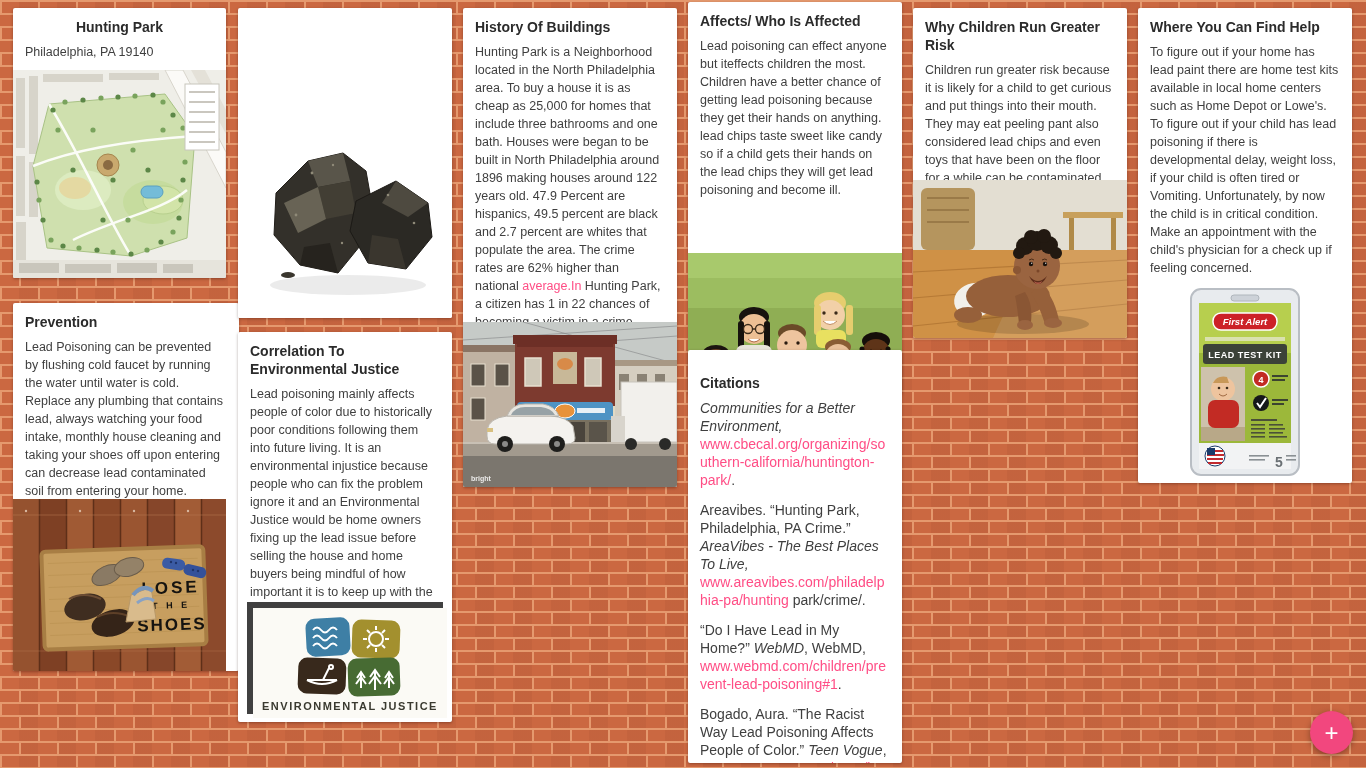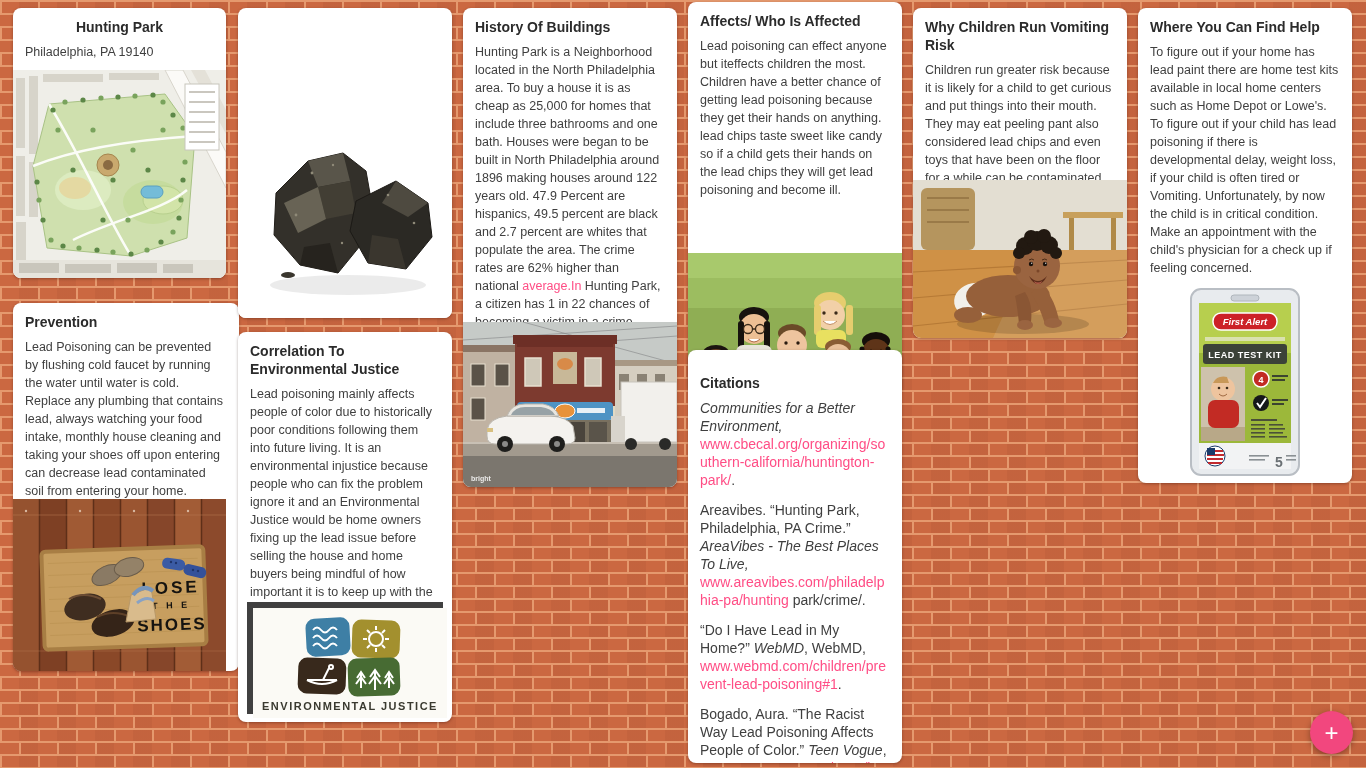--- a/index.html
+++ b/index.html
@@ -10,21 +10,21 @@
     position: relative; width: 1366px; height: 768px; overflow: hidden;
     background:
       conic-gradient(from 270deg at 2px 13px, #e5996e 90deg, #0000 0) 0 0 / 38px 26px,
       conic-gradient(from 270deg at 2px 13px, #e5996e 90deg, #0000 0) 19px 13px / 38px 26px,
       linear-gradient(#e5996e 2px, #0000 2px) 0 0 / 38px 13px,
       repeating-linear-gradient(90deg, #0000 0 19px, rgba(60,10,0,.05) 19px 38px),
       #cb6841;
   }
 
   .card {
-    position: absolute; background: #fff; border-radius: 8px;
+    position: absolute; background: #fff; border-radius: 2px;
     box-shadow: 0 1px 3px rgba(40,10,0,.35);
     display: flex; flex-direction: column; overflow: hidden;
   }
   .pad { padding: 10px 12px 6px; flex: 1 1 auto; overflow: hidden; }
   .card h2 { font-size: 14px; font-weight: 700; color: #2b2b2b; margin: 0 0 7px; line-height: 18px; }
   .card .body { font-size: 12.5px; line-height: 18px; color: #3f3f3f; word-break: break-word; }
   .ttl-center { text-align: center; }
   .attachment { flex: 0 0 auto; margin-top: auto; }
   .attachment svg { display: block; }
   .lnk { color: #ff4d85; cursor: pointer; text-decoration: none; }
@@ -441,21 +441,21 @@
       <h2>Citations</h2>
       <p class="cite-p"><span class="it">Communities for a Better Environment, </span><a class="lnk">www.cbecal.org/organizing/southern-california/huntington-park/</a><span>.</span></p>
       <p class="cite-p"><span>Areavibes. “Hunting Park, Philadelphia, PA Crime.” </span><span class="it">AreaVibes - The Best Places To Live, </span><a class="lnk">www.areavibes.com/philadelphia-pa/hunting</a><span> park/crime/.</span></p>
       <p class="cite-p"><span>“Do I Have Lead in My Home?” </span><span class="it">WebMD</span><span>, WebMD, </span><a class="lnk">www.webmd.com/children/prevent-lead-poisoning#1</a><span>.</span></p>
       <p class="cite-p"><span>Bogado, Aura. “The Racist Way Lead Poisoning Affects People of Color.” </span><span class="it">Teen Vogue</span><span>, </span><a class="lnk">www.teenvogue.com/story/lead-poisoning-water-environmental-racism</a></p>
     </div>
   </article>
 
   <article class="card" style="left:913px; top:8px; width:214px; height:330px;">
     <div class="pad">
-      <h2>Why Children Run Vomiting Risk</h2>
+      <h2>Why Children Run Greater Risk</h2>
       <div class="body">Children run greater risk because it is likely for a child to get curious and put things into their mouth. They may eat peeling pant also considered lead chips and even toys that have been on the floor for a while can be contaminated with lead dust.</div>
     </div>
     <div class="attachment">
       <svg width="214" height="158" viewBox="0 0 214 158" preserveAspectRatio="none">
         <rect width="214" height="70" fill="#e3ded2"></rect>
         <rect x="8" y="8" width="54" height="62" rx="6" fill="#b5955e"></rect>
         <g stroke="#9a7a48" stroke-width="2">
             <line x1="14" y1="18" x2="56" y2="18"></line>
             <line x1="14" y1="30" x2="56" y2="30"></line>
             <line x1="14" y1="42" x2="56" y2="42"></line>

